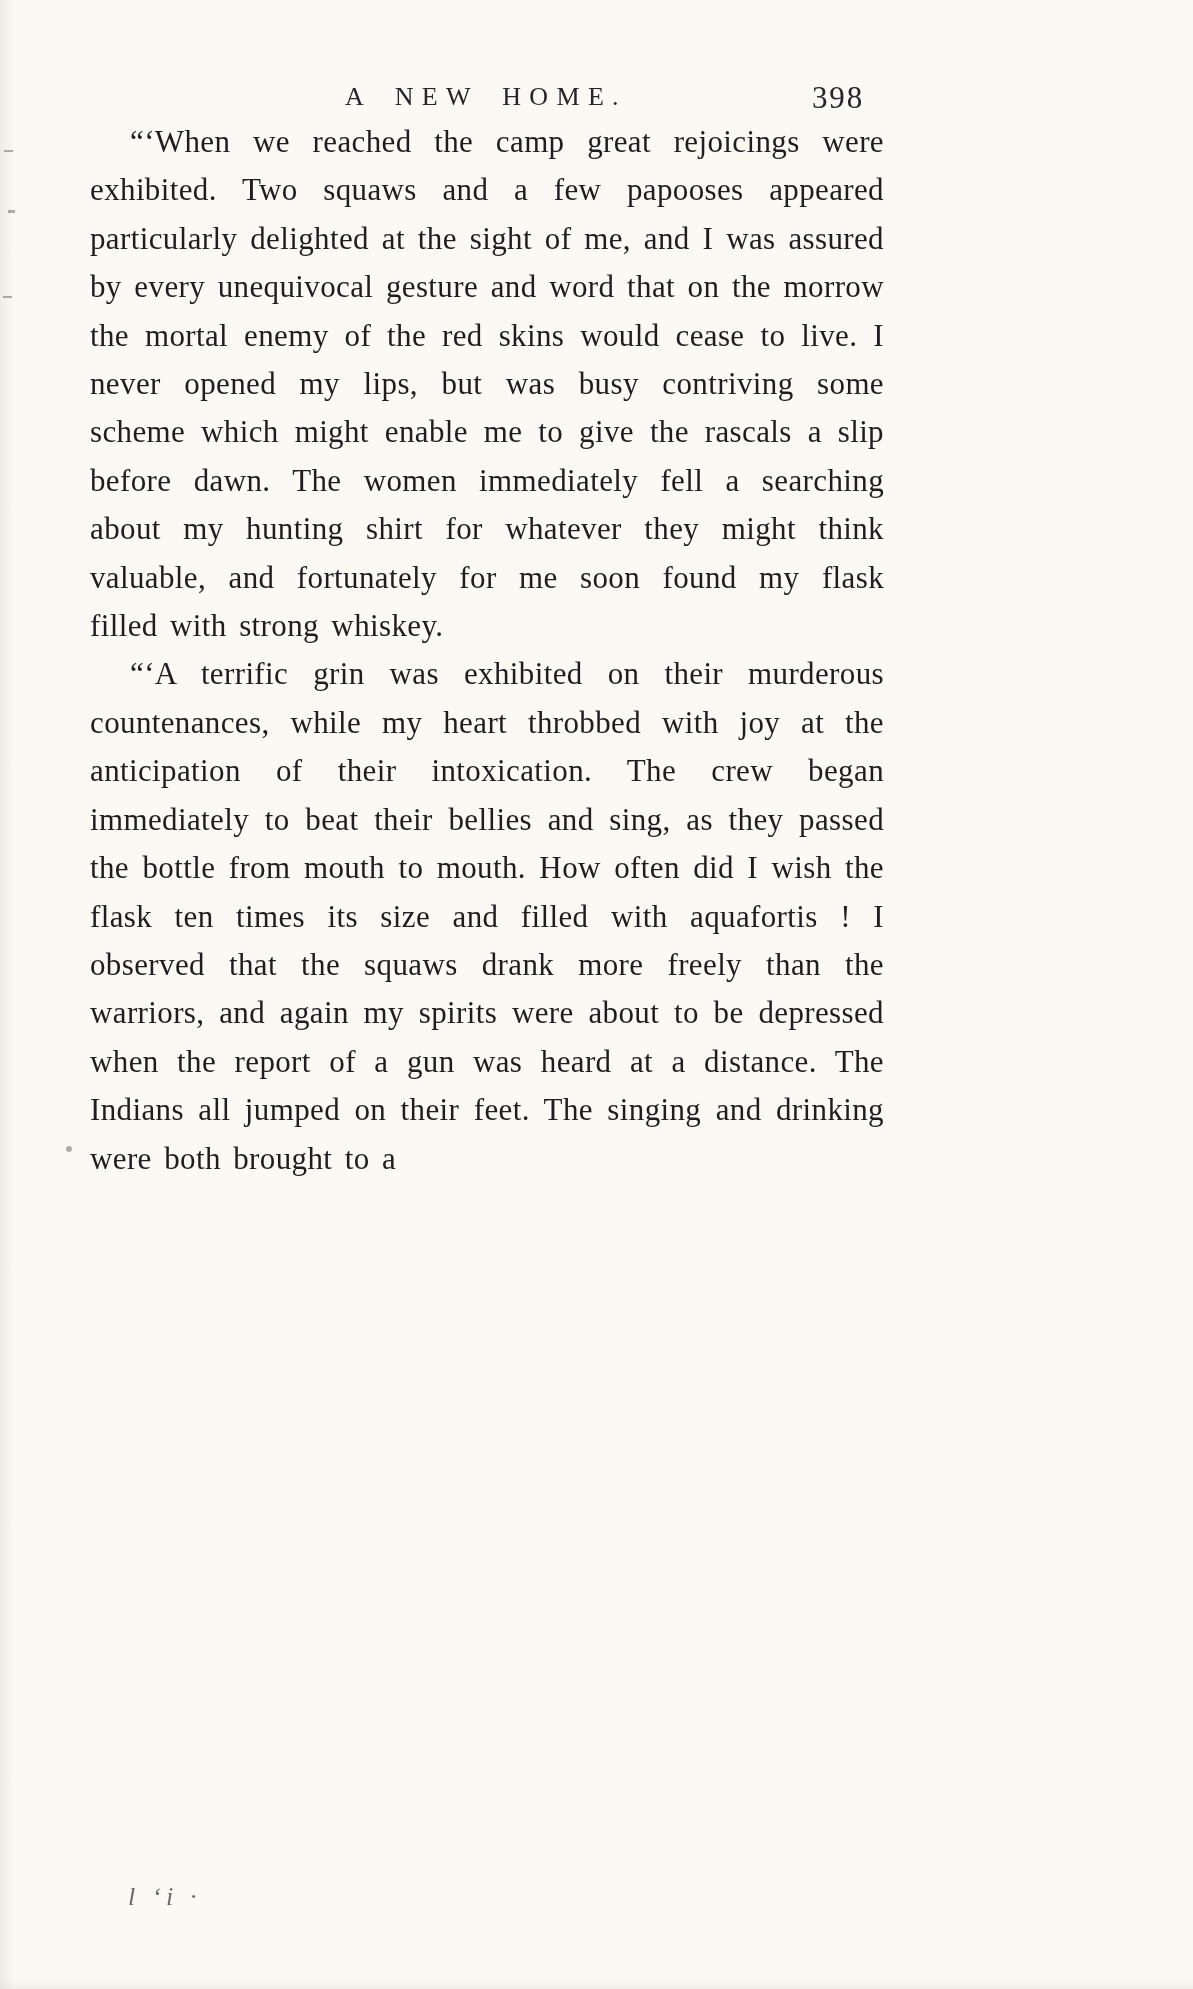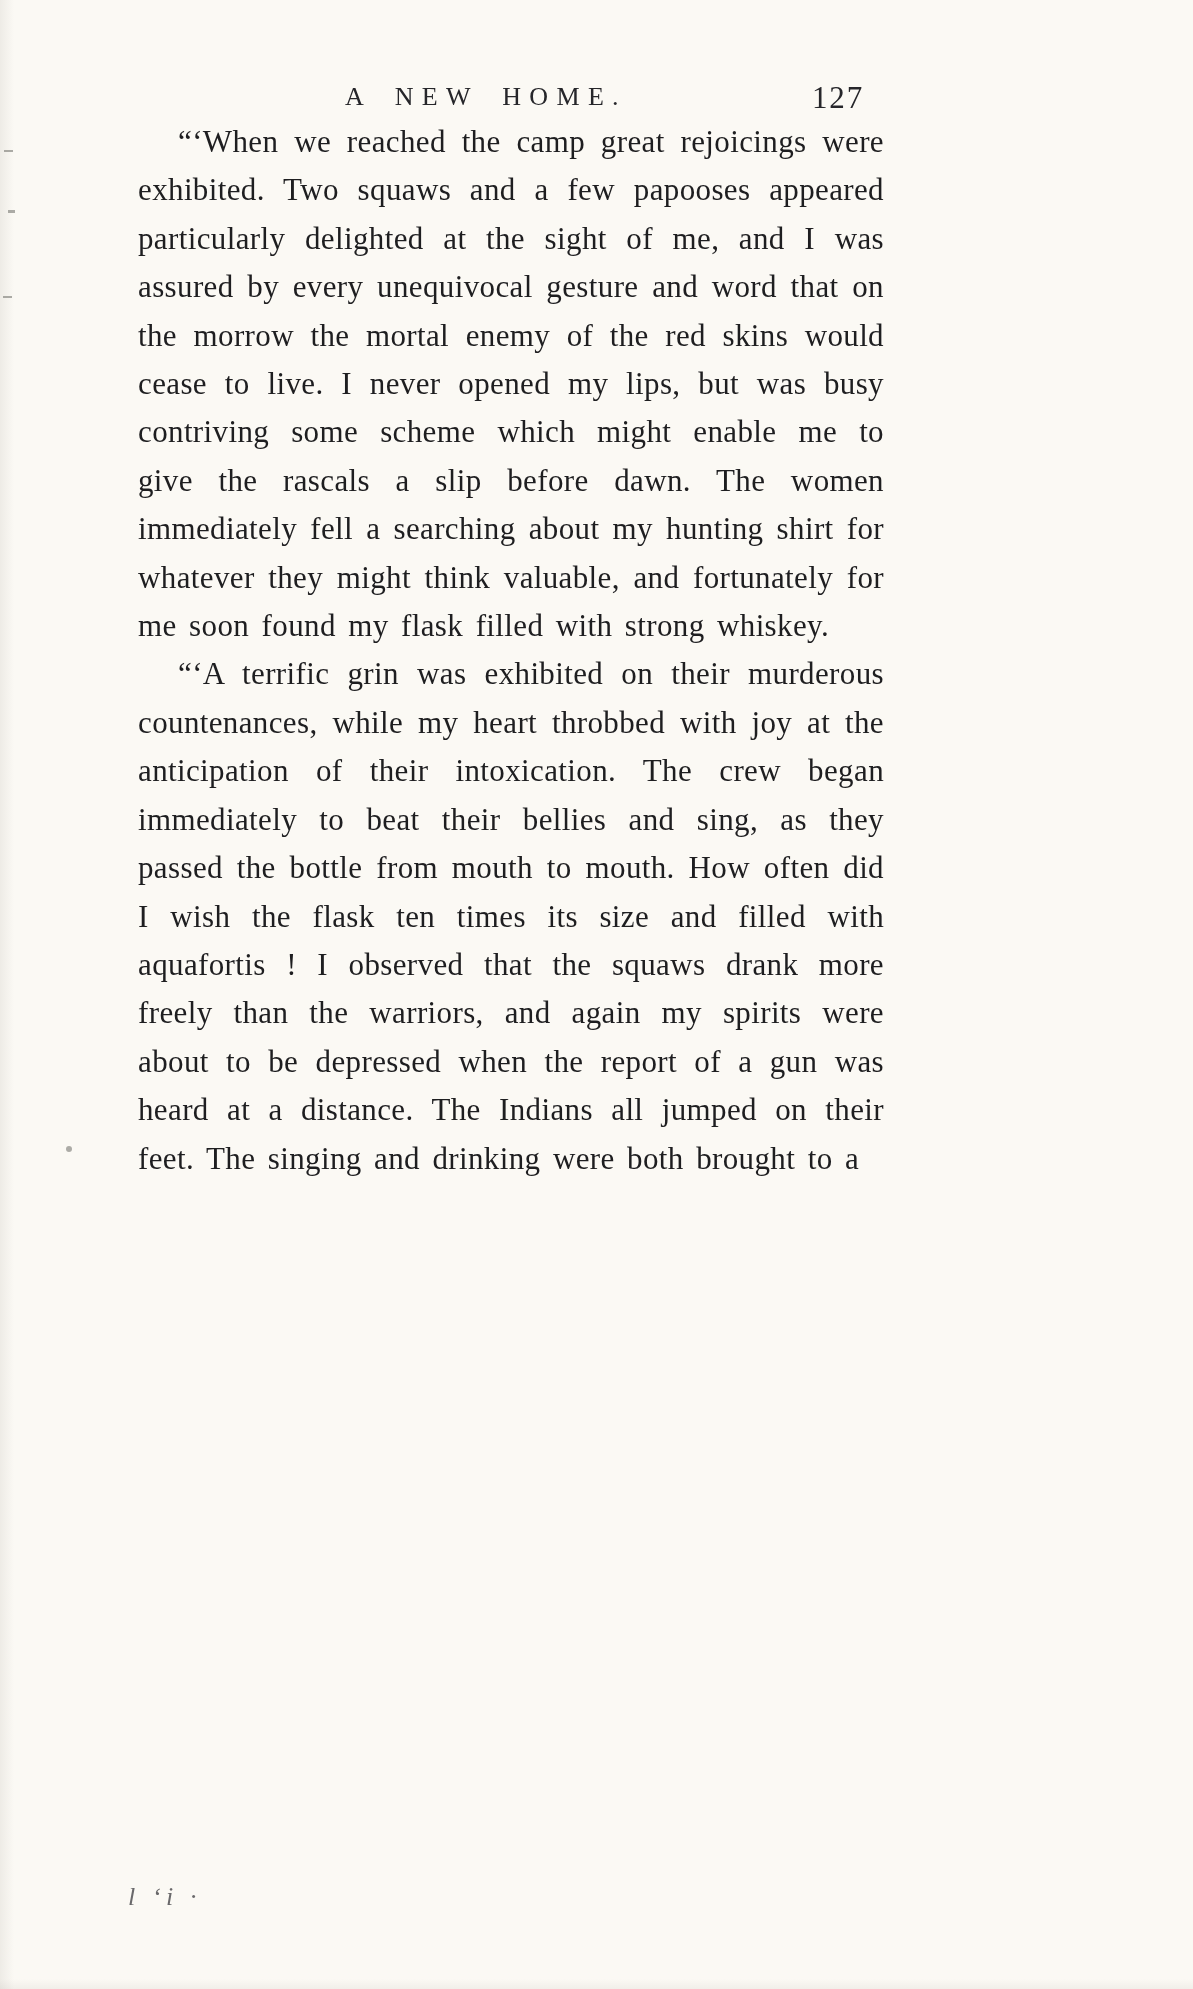--- a/index.html
+++ b/index.html
@@ -59,21 +59,20 @@
     text-align: justify;
     letter-spacing: 0.012em;
     word-spacing: 0.14em;
   }
   .page-text p {
     margin: 0;
     padding: 0;
   }
   .page-text p.indent {
     text-indent: 40px;
-    margin-left: 48px;
   }
   .page-text .italic {
   }
   .footer-mark {
     position: absolute;
     left: 128px;
     top: 1882px;
     font-size: 26px;
     font-style: italic;
     color: #3a3a3e;
@@ -90,21 +89,21 @@
   .mark-3 { left: 3px;  top: 296px; width: 9px;  height: 2px; }
   .mark-4 { left: 66px; top: 1146px; width: 6px; height: 6px; border-radius: 50%; }
 </style>
 </head>
 <body>
 
 <div class="page">
 
   <div class="header">
     <div class="running-title">A NEW HOME.</div>
-    <div class="page-number">127</div>
+    <div class="page-number">398</div>
   </div>
 
   <div class="page-text">
       <p class="indent"><span>“‘When we reached the camp great rejoicings were exhibited.  Two squaws and a few papooses appeared particularly delighted at the sight of me, and I was assured by every unequivocal gesture  and word  that on the morrow the mortal enemy of the red skins would cease to live.  I never opened my lips, but was busy contriving some scheme which might enable me to give the rascals a slip before dawn.  The women immediately fell a searching about my hunting shirt for whatever they might think valuable, and fortunately for me soon found my flask filled with strong whiskey.</span></p>
       <p class="indent"><span>“‘A terrific grin was exhibited on their murderous countenances, while my heart throbbed with joy at the anticipation of their intoxication.  The crew began immediately to beat their bellies and sing, as they passed the bottle from mouth to mouth.  How often did I wish the flask ten times its size and filled with </span><span class="italic">aquafortis !</span><span>  I observed that the squaws drank more freely than the warriors, and again my spirits were about to be depressed when the report of a gun was heard at a distance.  The Indians all jumped on their feet.  The singing and drinking were both brought to a</span></p>
     </div>
 
   <div class="footer-mark">l ʻi  ·</div>
 
   <div class="margin-mark mark-1"></div>

